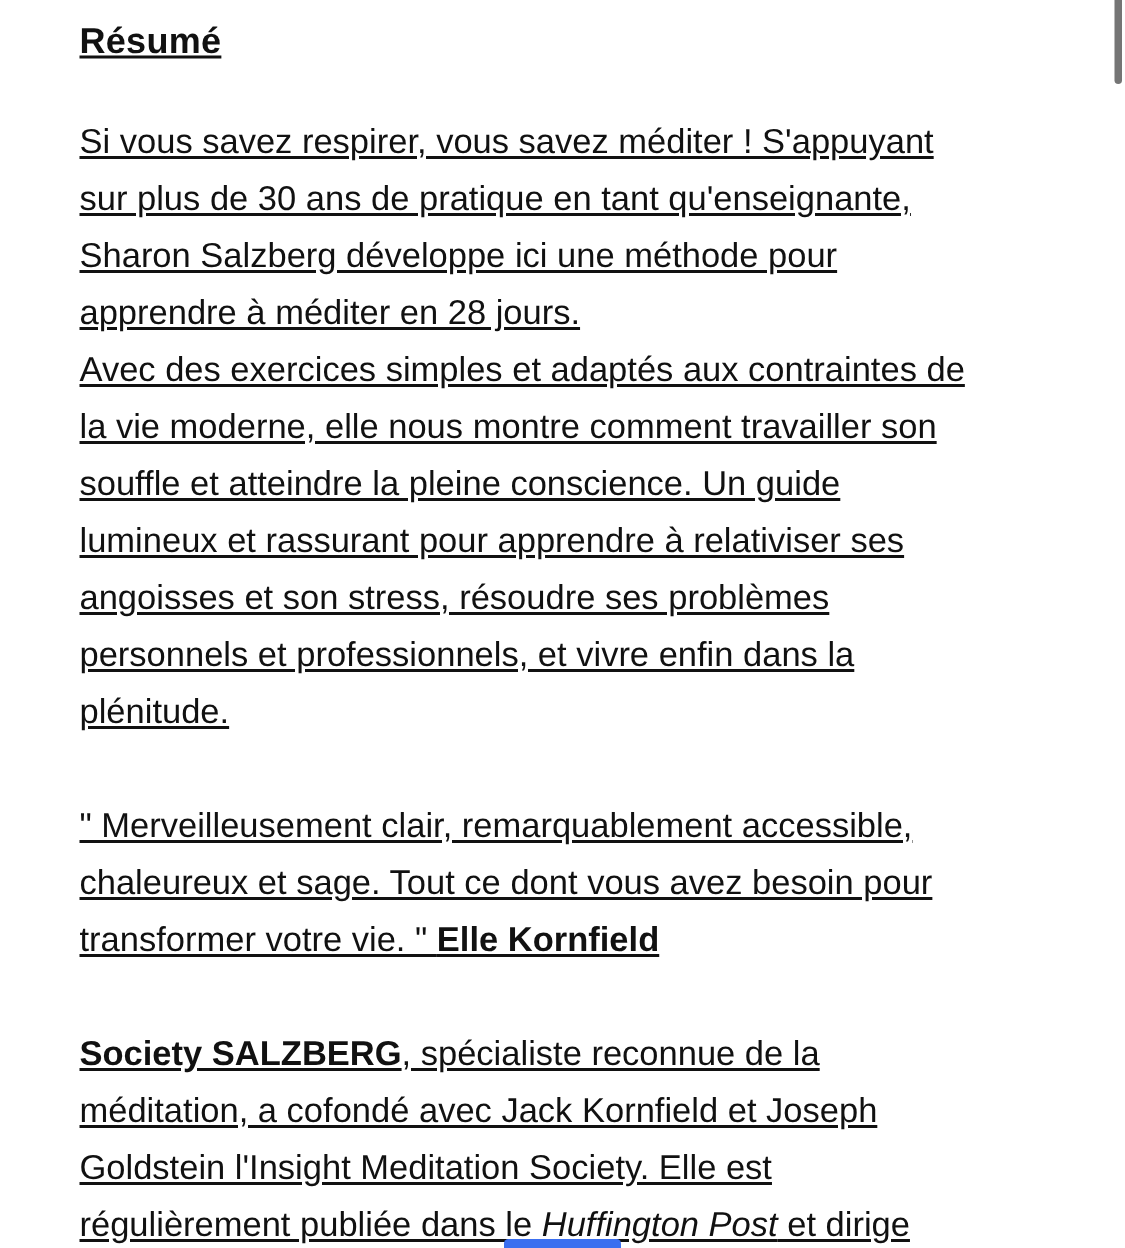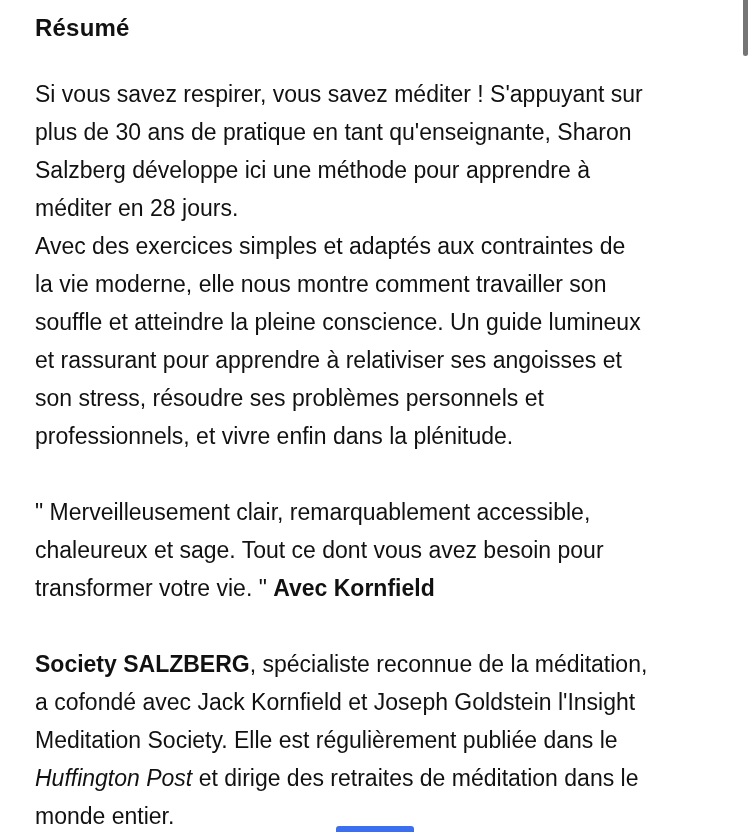--- a/index.html
+++ b/index.html
@@ -10,26 +10,27 @@
   body {
     width: 750px;
     height: 832px;
     overflow: hidden;
     position: relative;
   }
   .page {
     box-sizing: border-box;
     width: 680px;
     height: 832px;
-    padding: 14px 31px 0 35px;
+    padding: 14px 31px 0 53px;
     font-family: "Liberation Sans", sans-serif;
     font-size: 23px;
     line-height: 38px;
     color: var(--text-color, #111111);
     background: var(--page-bg, #ffffff);
+    text-decoration: underline;
   }
   .page h1 {
     font-size: 24px;
     line-height: 28px;
     font-weight: 700;
     margin: 0 0 33px 0;
     letter-spacing: 0.2px;
   }
   .page p {
     margin: 0 0 38px 0;
@@ -58,19 +59,19 @@
     border-radius: 3px 3px 0 0;
   }
 </style>
 </head>
 <body>
 
 <div class="page">
   <h1>Résumé</h1>
   <div id="paragraphs">
       <p><span>Si vous savez respirer, vous savez méditer ! S'appuyant sur plus de 30 ans de pratique en tant qu'enseignante, Sharon Salzberg développe ici une méthode pour apprendre à méditer en 28 jours.</span><br><span>Avec des exercices simples et adaptés aux contraintes de la vie moderne, elle nous montre comment travailler son souffle et atteindre la pleine conscience. Un guide lumineux et rassurant pour apprendre à relativiser ses angoisses et son stress, résoudre ses problèmes personnels et professionnels, et vivre enfin dans la plénitude.</span></p>
-      <p><span>" Merveilleusement clair, remarquablement accessible, chaleureux et sage. Tout ce dont vous avez besoin pour transformer votre vie. " </span><span class="run-bold">Avec Kornfield</span></p>
+      <p><span>" Merveilleusement clair, remarquablement accessible, chaleureux et sage. Tout ce dont vous avez besoin pour transformer votre vie. " </span><span class="run-bold">Elle Kornfield</span></p>
       <p><span class="run-bold">Society SALZBERG</span><span>, spécialiste reconnue de la méditation, a cofondé avec Jack Kornfield et Joseph Goldstein l'Insight Meditation Society. Elle est régulièrement publiée dans le </span><span class="run-italic">Huffington Post</span><span> et dirige des retraites de méditation dans le monde entier.</span></p>
     </div>
 </div>
 
 <div class="scrollbar-thumb"></div>
 <div class="blue-bottom-bar"></div>
 
 </body></html>

